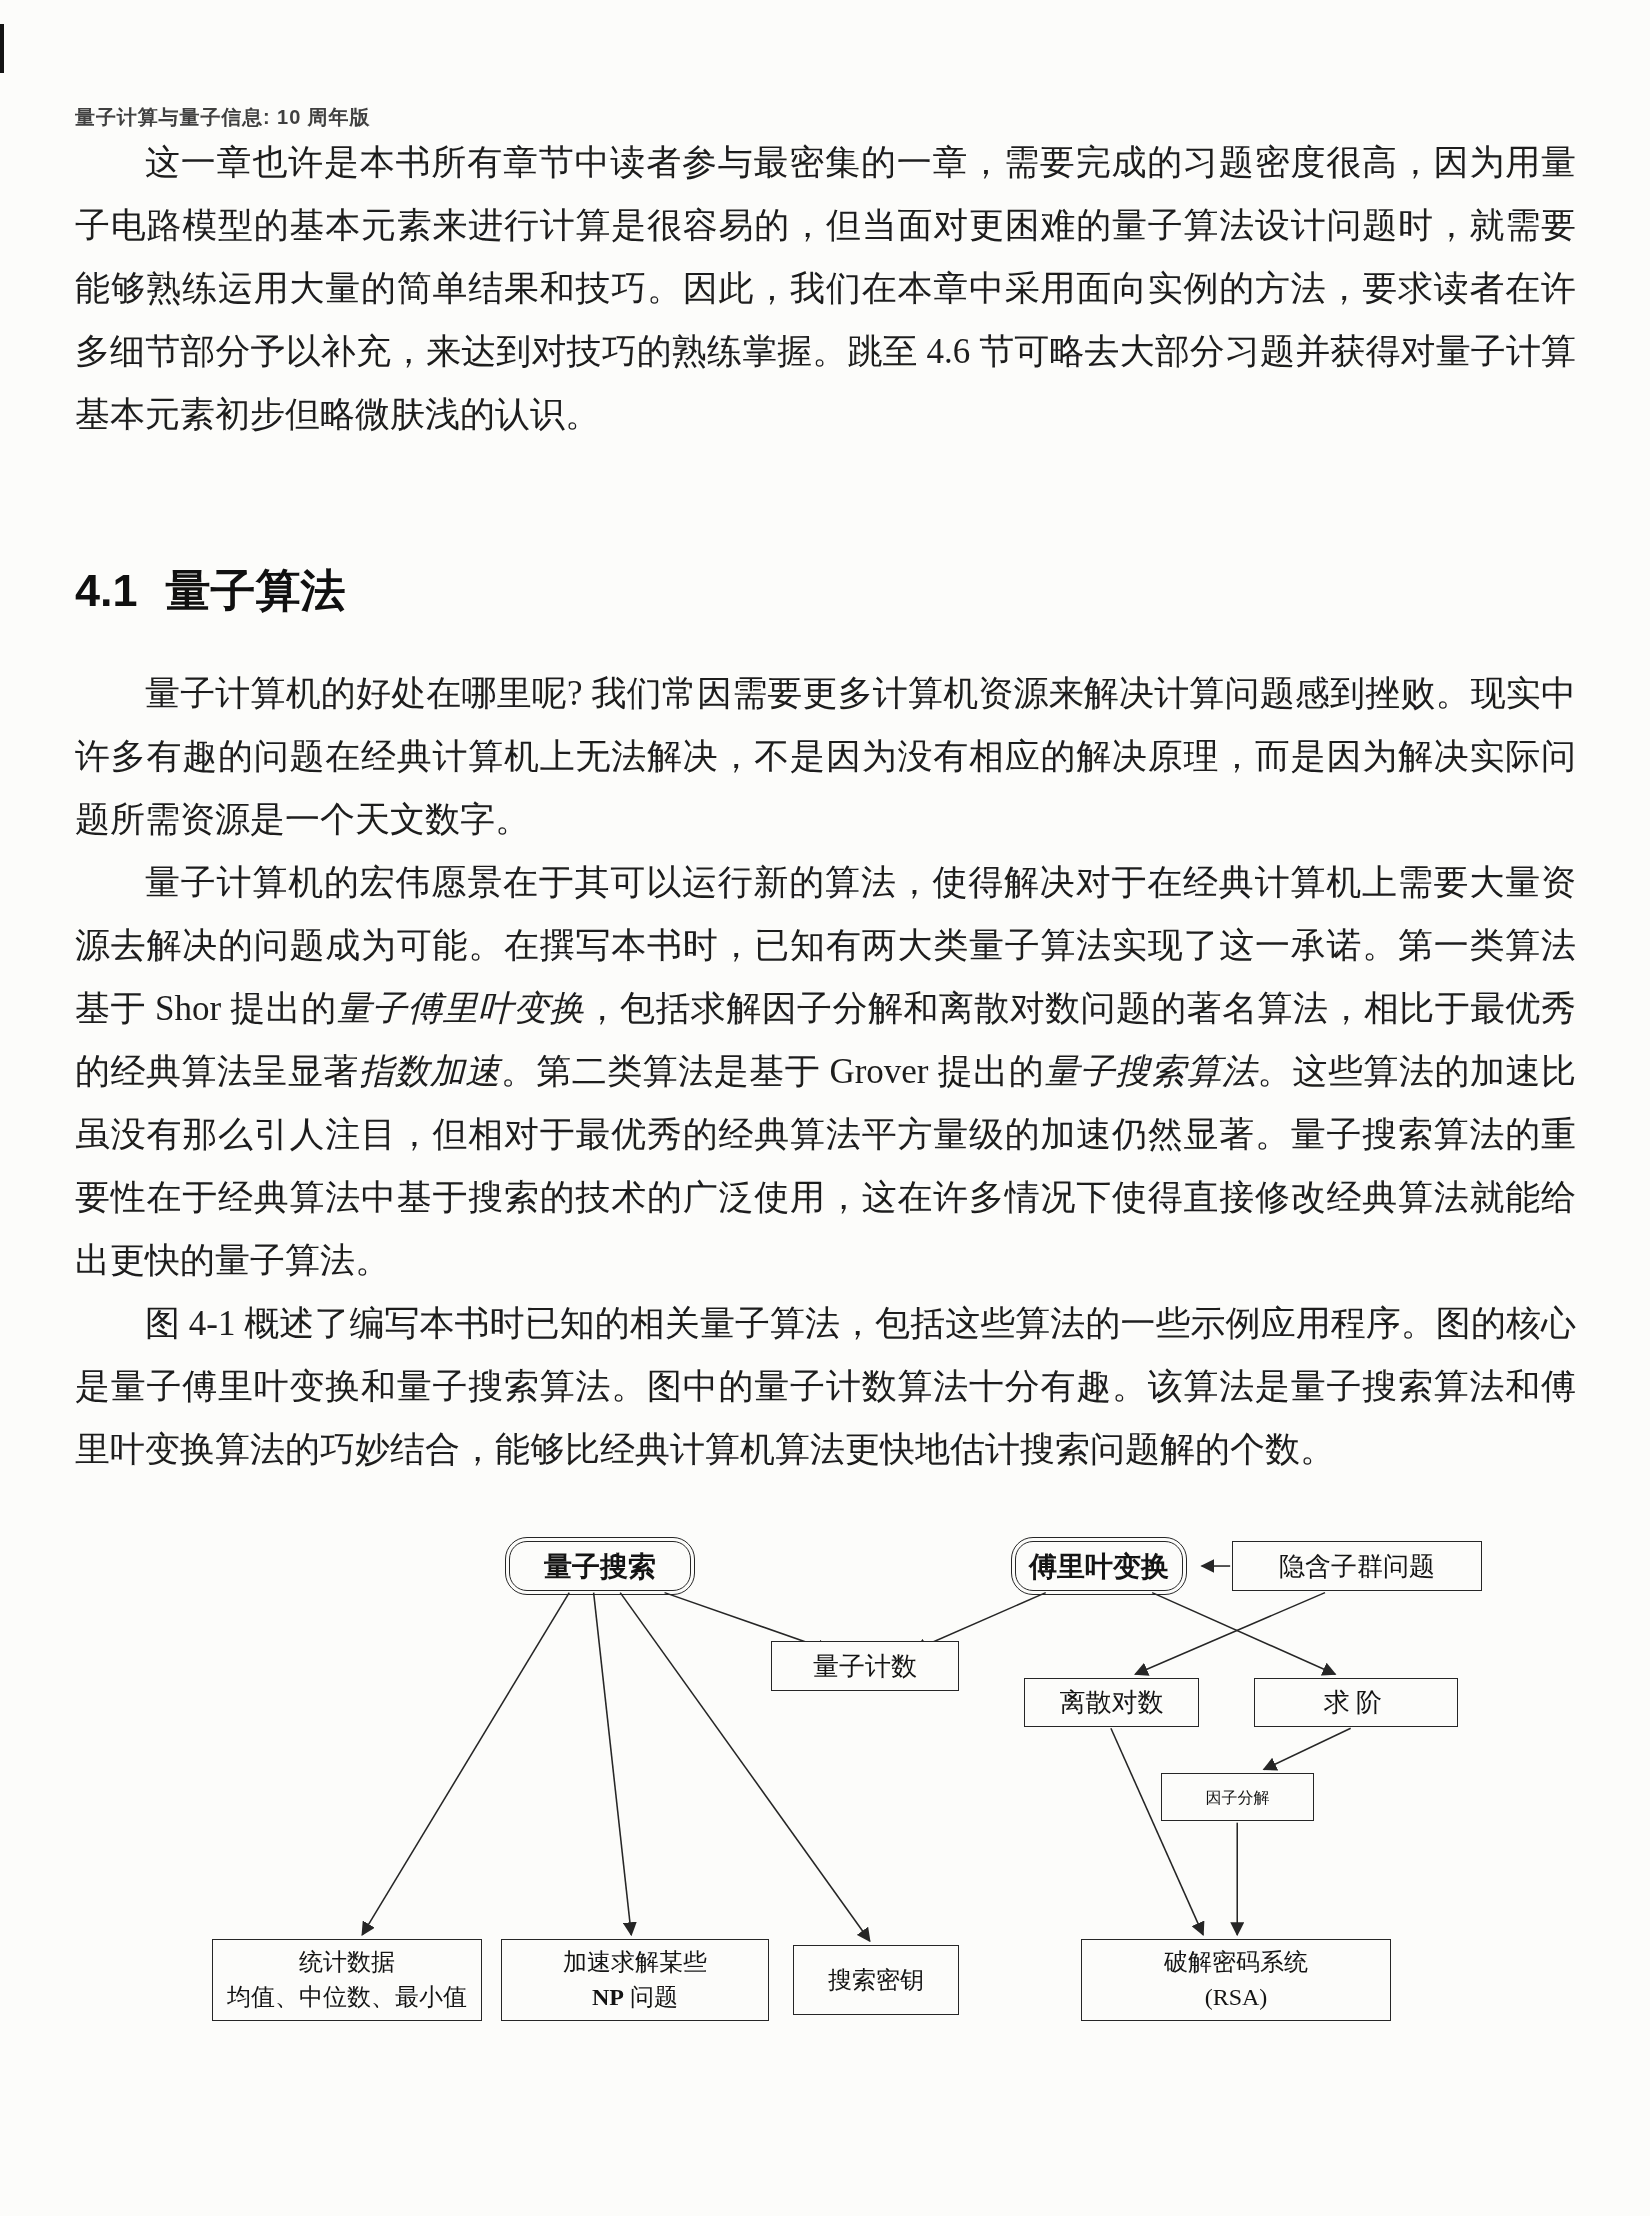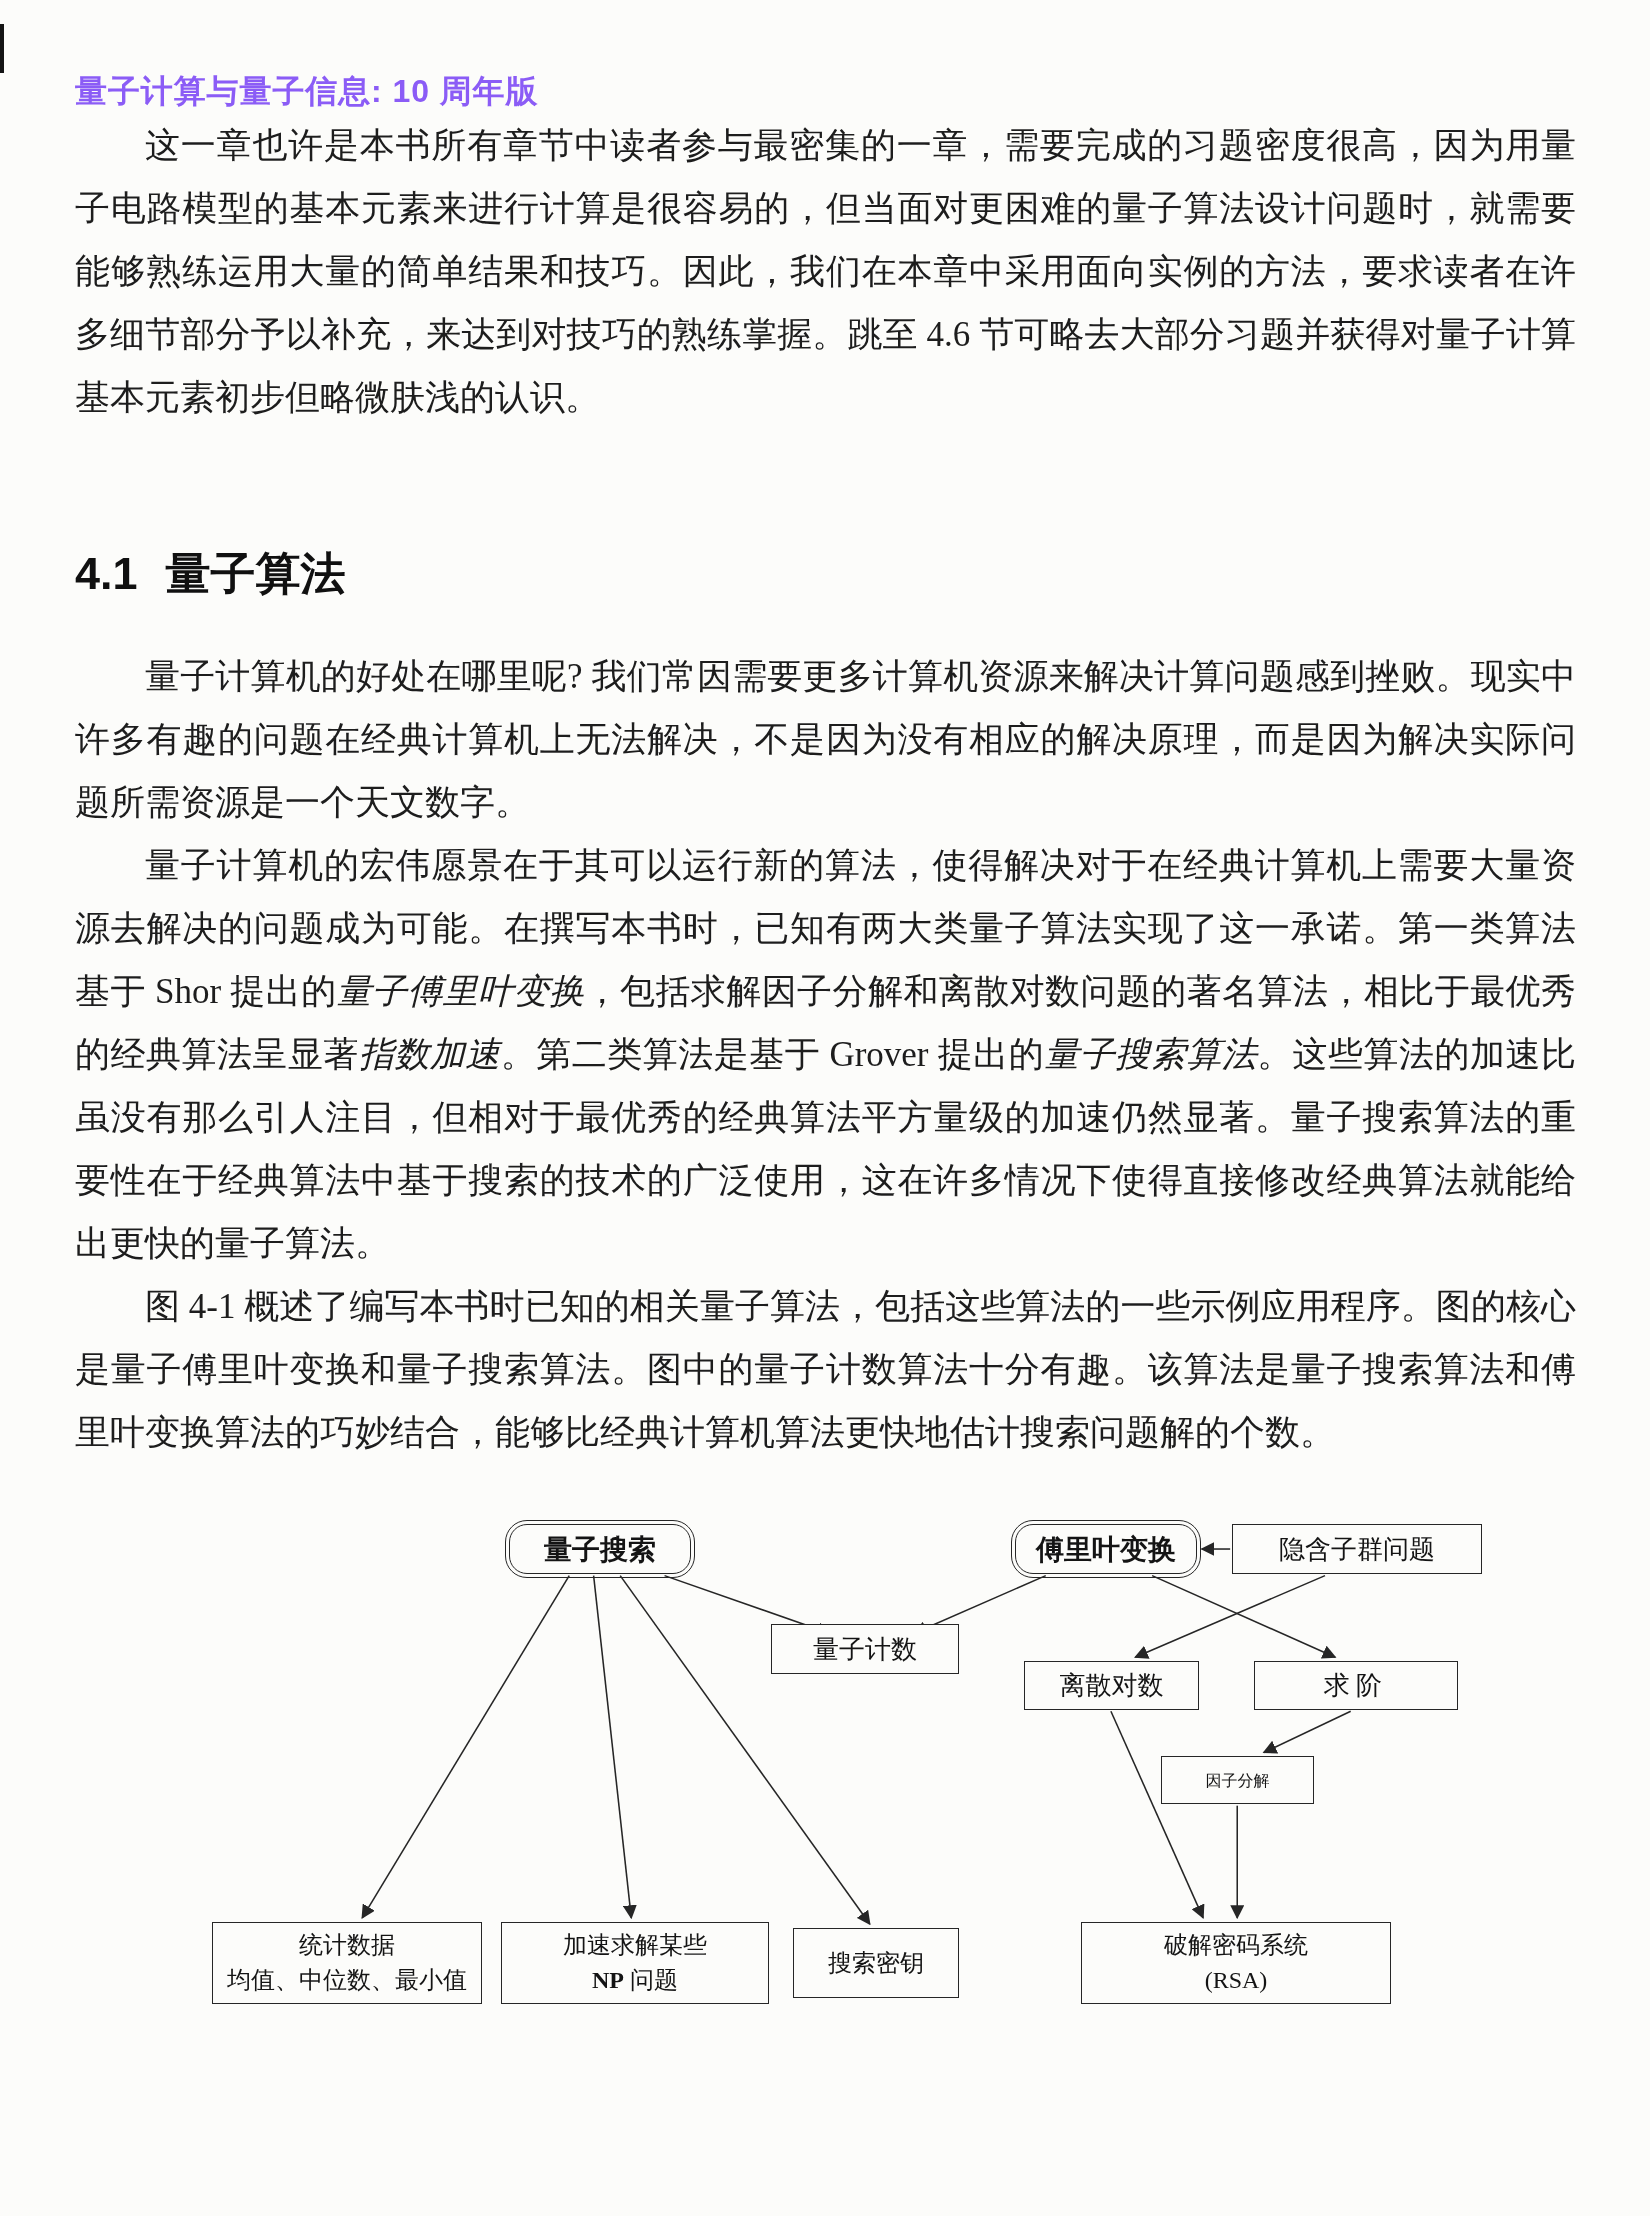--- a/index.html
+++ b/index.html
@@ -4,23 +4,23 @@
 <style>
   * { margin:0; padding:0; box-sizing:border-box; }
   html,body { background:#e9e9e7; }
   .page {
     width:1651px; height:2640px; position:relative; overflow:hidden;
     background:#fcfcfa; color:#1f1f1f;
     font-family:"Liberation Serif","DejaVu Serif",serif;
   }
   .content { padding:0 75px; }
   .runhead {
-    padding-top:70px;
+    padding-top:104px;
     font-family:"Liberation Sans","DejaVu Sans",sans-serif;
-    font-size:32px; font-weight:600; color:#8b5cf6; letter-spacing:0.9px;
+    font-size:20px; font-weight:600; color:#404040; letter-spacing:0.9px;
   }
   .para { font-size:35px; line-height:63px; text-align:justify; color:#1d1d1d; }
   .indent { text-indent:2em; }
   .p1 { margin-top:98px; }
   .section-heading {
     margin-top:117px; display:flex; align-items:baseline; gap:28px;
     font-family:"Liberation Sans","DejaVu Sans",sans-serif;
     font-size:45px; font-weight:bold; color:#101010; line-height:55px;
   }
   .p3 { margin-top:44px; }
@@ -81,21 +81,21 @@
           <line x1="2820" y1="116" x2="2392" y2="300" marker-end="url(#arrow)"></line>
           <line x1="2337" y1="422" x2="2545" y2="888" marker-end="url(#arrow)"></line>
           <line x1="2878" y1="422" x2="2682" y2="515" marker-end="url(#arrow)"></line>
           <line x1="2622" y1="635" x2="2622" y2="888" marker-end="url(#arrow)"></line>
         </g>
       </svg>
 
       <div class="node double" style="left:434px; top:0; width:182px; height:50px;">
         <div>量子搜索</div>
       </div>
-      <div class="node double" style="left:940px; top:0; width:182px; height:50px;">
+      <div class="node double" style="left:940px; top:0; width:168px; height:50px;">
         <div>傅里叶变换</div>
       </div>
       <div class="node" style="left:1157px; top:0; width:250px; height:50px;">
         <div>隐含子群问题</div>
       </div>
       <div class="node" style="left:696px; top:100px; width:188px; height:50px;">
         <div>量子计数</div>
       </div>
       <div class="node" style="left:949px; top:137px; width:175px; height:49px;">
         <div>离散对数</div>

